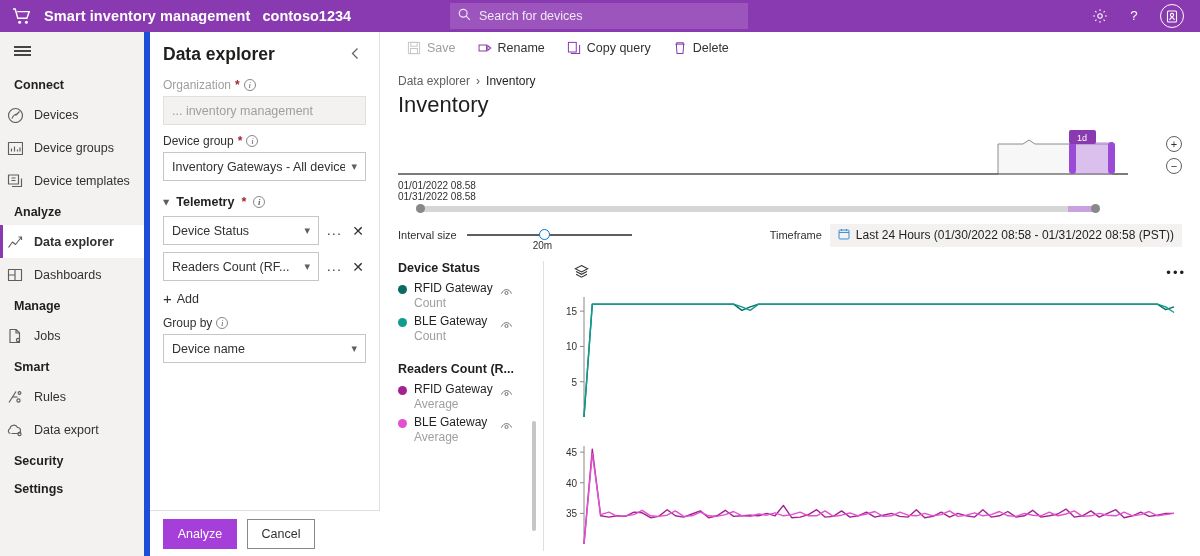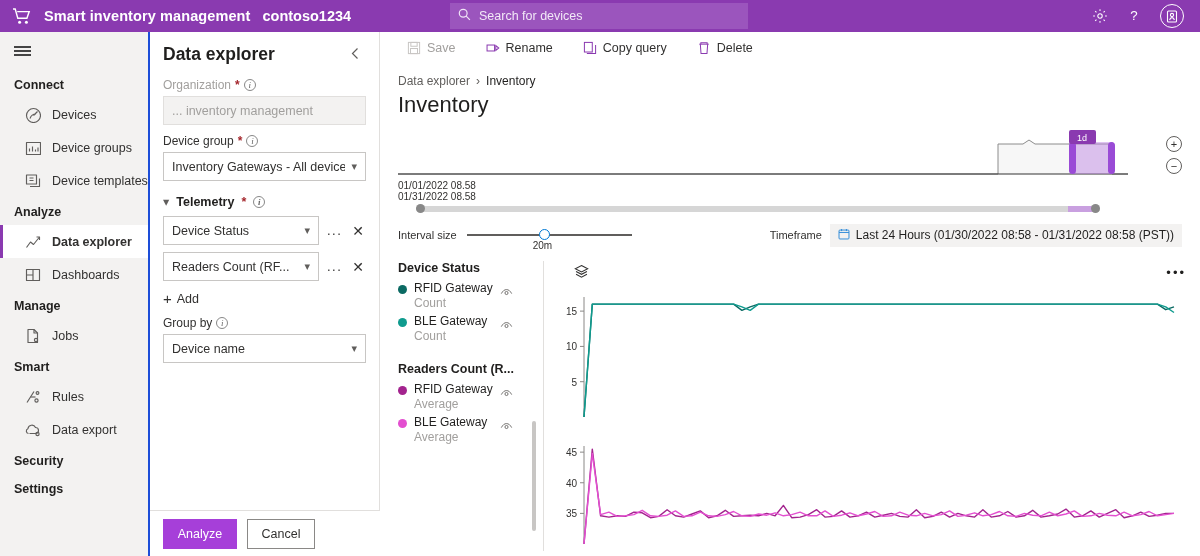--- a/index.html
+++ b/index.html
@@ -25,27 +25,27 @@
     background:#9b55bd; display:flex; align-items:center; padding:0 8px;
   }
   .tb-search .ph { color:#f2e8f7; font-size:12.5px; margin-left:8px; }
   .tb-right { position:absolute; right:8px; top:0; height:32px; display:flex; align-items:center; gap:18px; padding-right:8px; }
   .tb-ic { color:#fff; display:flex; align-items:center; justify-content:center; cursor:pointer; }
   .tb-avatar { width:24px; height:24px; border-radius:50%; border:1.3px solid #fff; display:flex; align-items:center; justify-content:center; }
 
   
   .nav {
     position:absolute; left:0; top:32px; width:150px; height:524px;
-    background:#f3f2f1; border-right:2px solid #1d4ed8; overflow:hidden;
+    background:#f3f2f1; border-right:6px solid #1d4ed8; overflow:hidden;
   }
   .hamb { height:38px; display:flex; align-items:center; padding-left:14px; cursor:pointer; }
   .hamb span { display:block; width:17px; height:1.6px; background:#444; margin:2.2px 0; }
   .nav-group { font-size:12.5px; font-weight:bold; color:#201f1e; padding:8px 0 6px 14px; }
   .nav-item {
-    height:33px; display:flex; align-items:center; padding-left:24px; gap:11px;
+    height:33px; display:flex; align-items:center; padding-left:6px; gap:11px;
     cursor:pointer; position:relative; color:#323130; font-size:12.5px;
   }
   .nav-item .lbl { white-space:nowrap; }
   .nav-item.sel { background:#fff; font-weight:bold; }
   .nav-item.sel:before { content:""; position:absolute; left:0; top:0; bottom:0; width:3px; background:#8a3ab0; }
   .nav-ic { width:17px; height:17px; display:flex; align-items:center; justify-content:center; color:#605e5c; flex:none; }
 
   
   .panel {
     position:absolute; left:150px; top:32px; width:230px; height:524px;
@@ -88,21 +88,21 @@
     background:#a63fd9; color:#fff; border:none; height:30px; min-width:74px;
     font-size:12.5px; cursor:pointer; font-family:inherit;
   }
   .btn-default {
     background:#fff; color:#323130; border:1px solid #8a8886; height:30px; min-width:68px;
     font-size:12.5px; cursor:pointer; font-family:inherit;
   }
 
   
   .main { position:absolute; left:380px; top:32px; width:820px; height:524px; background:#fff; }
-  .cmdbar { height:28px; display:flex; align-items:center; gap:12px; padding:4px 0 0 18px; }
+  .cmdbar { height:28px; display:flex; align-items:center; gap:4px; padding:4px 0 0 18px; }
   .cmd { display:flex; align-items:center; gap:6px; padding:4px 9px; font-size:12.5px; color:#323130; cursor:pointer; }
   .cmd.disabled { color:#a19f9d; cursor:default; }
   .cmd .ci { display:flex; align-items:center; color:#8a3ab0; }
   .cmd.disabled .ci { color:#c8c6c4; }
 
   .crumb { padding:14px 0 0 18px; font-size:12px; color:#605e5c; display:flex; align-items:center; gap:6px; }
   .crumb a { color:#605e5c; text-decoration:none; cursor:pointer; }
   .crumb .cur { color:#201f1e; }
   .pgtitle { padding:4px 0 0 18px; font-size:22px; color:#201f1e; }
 

